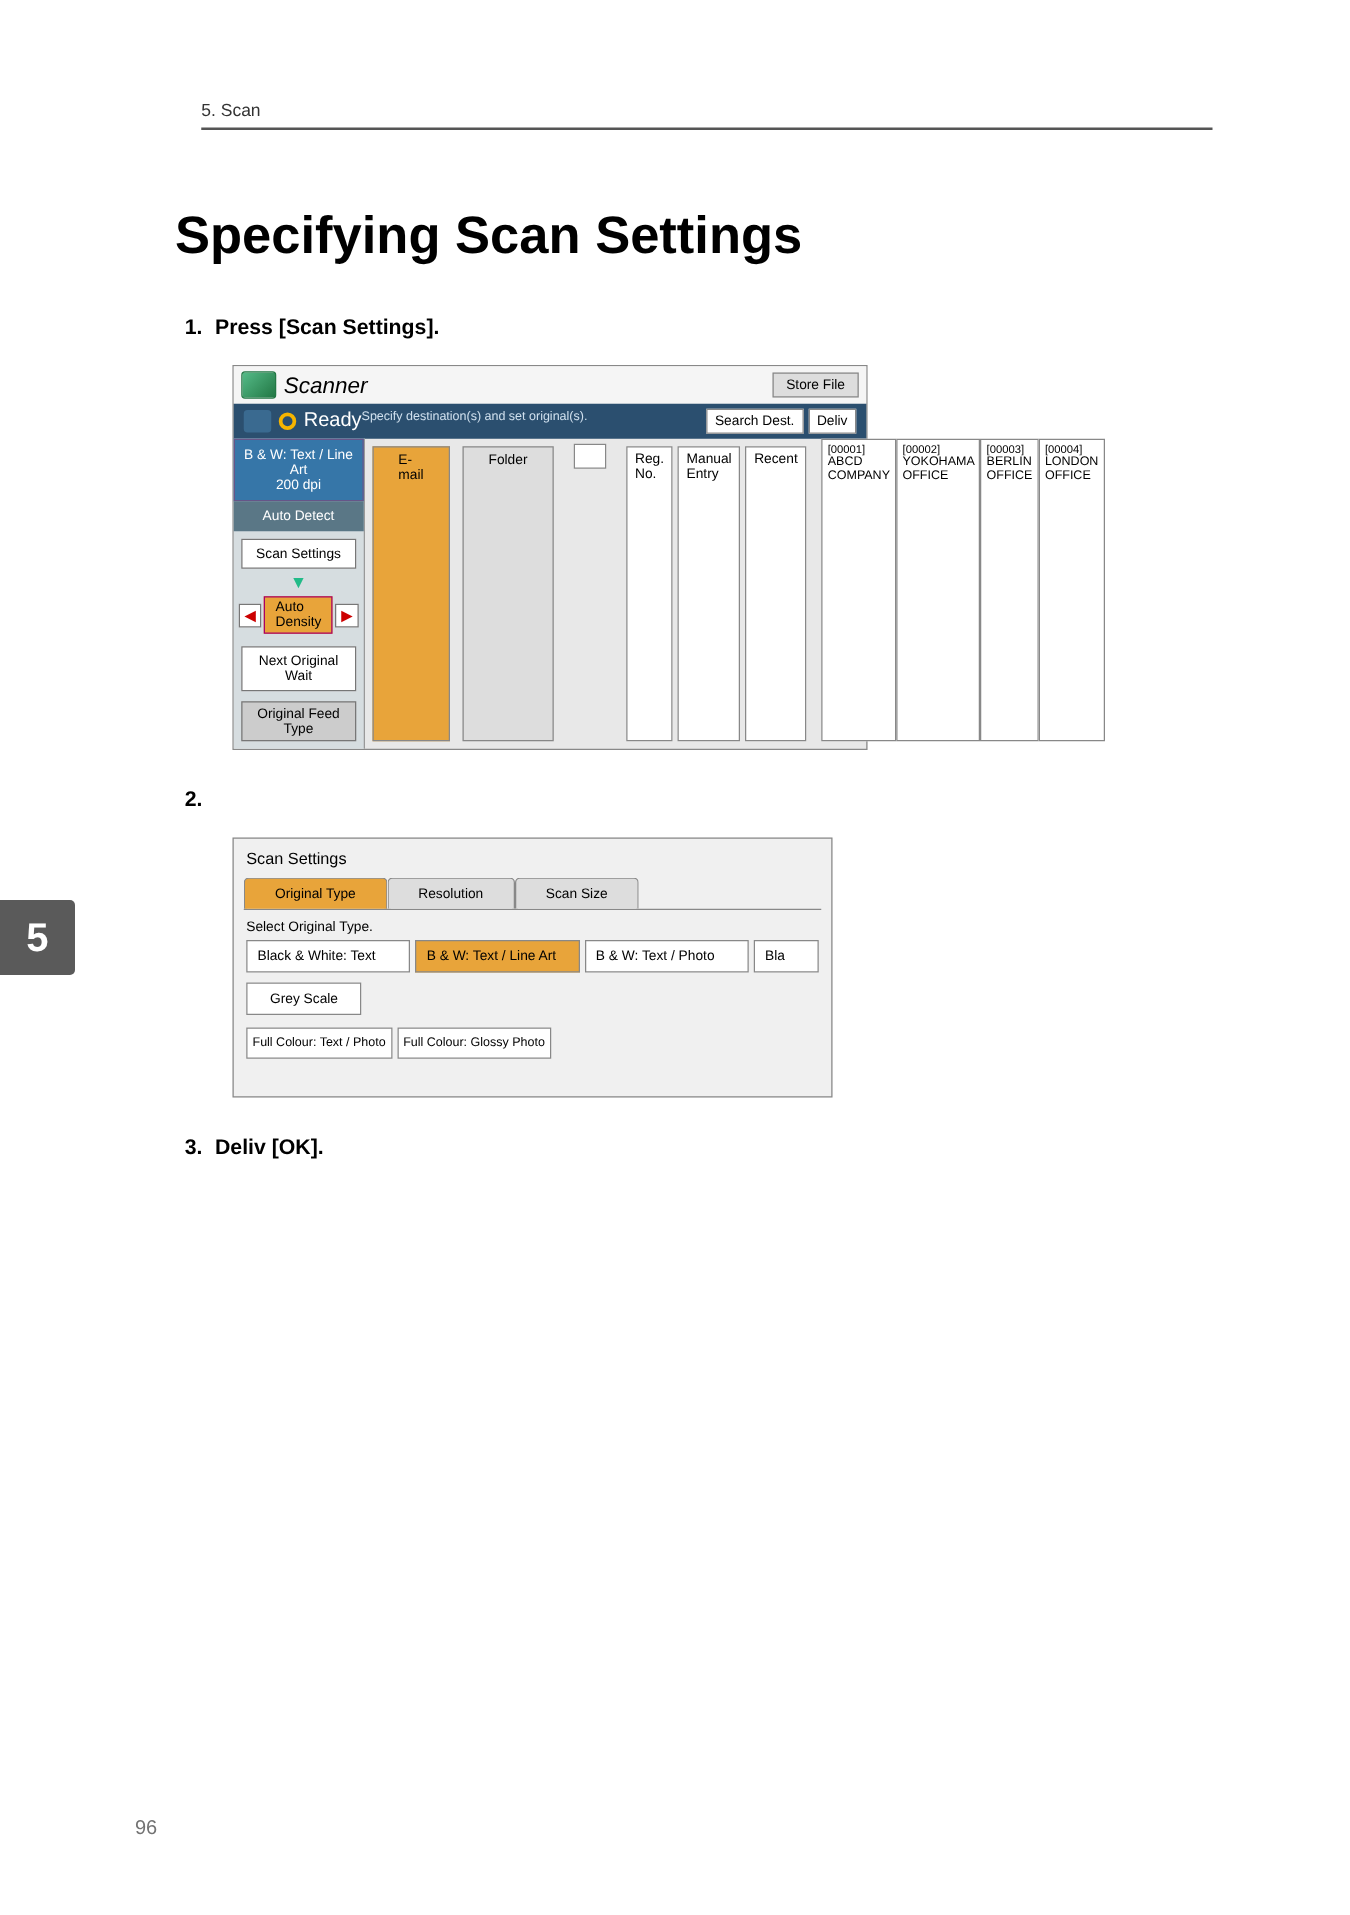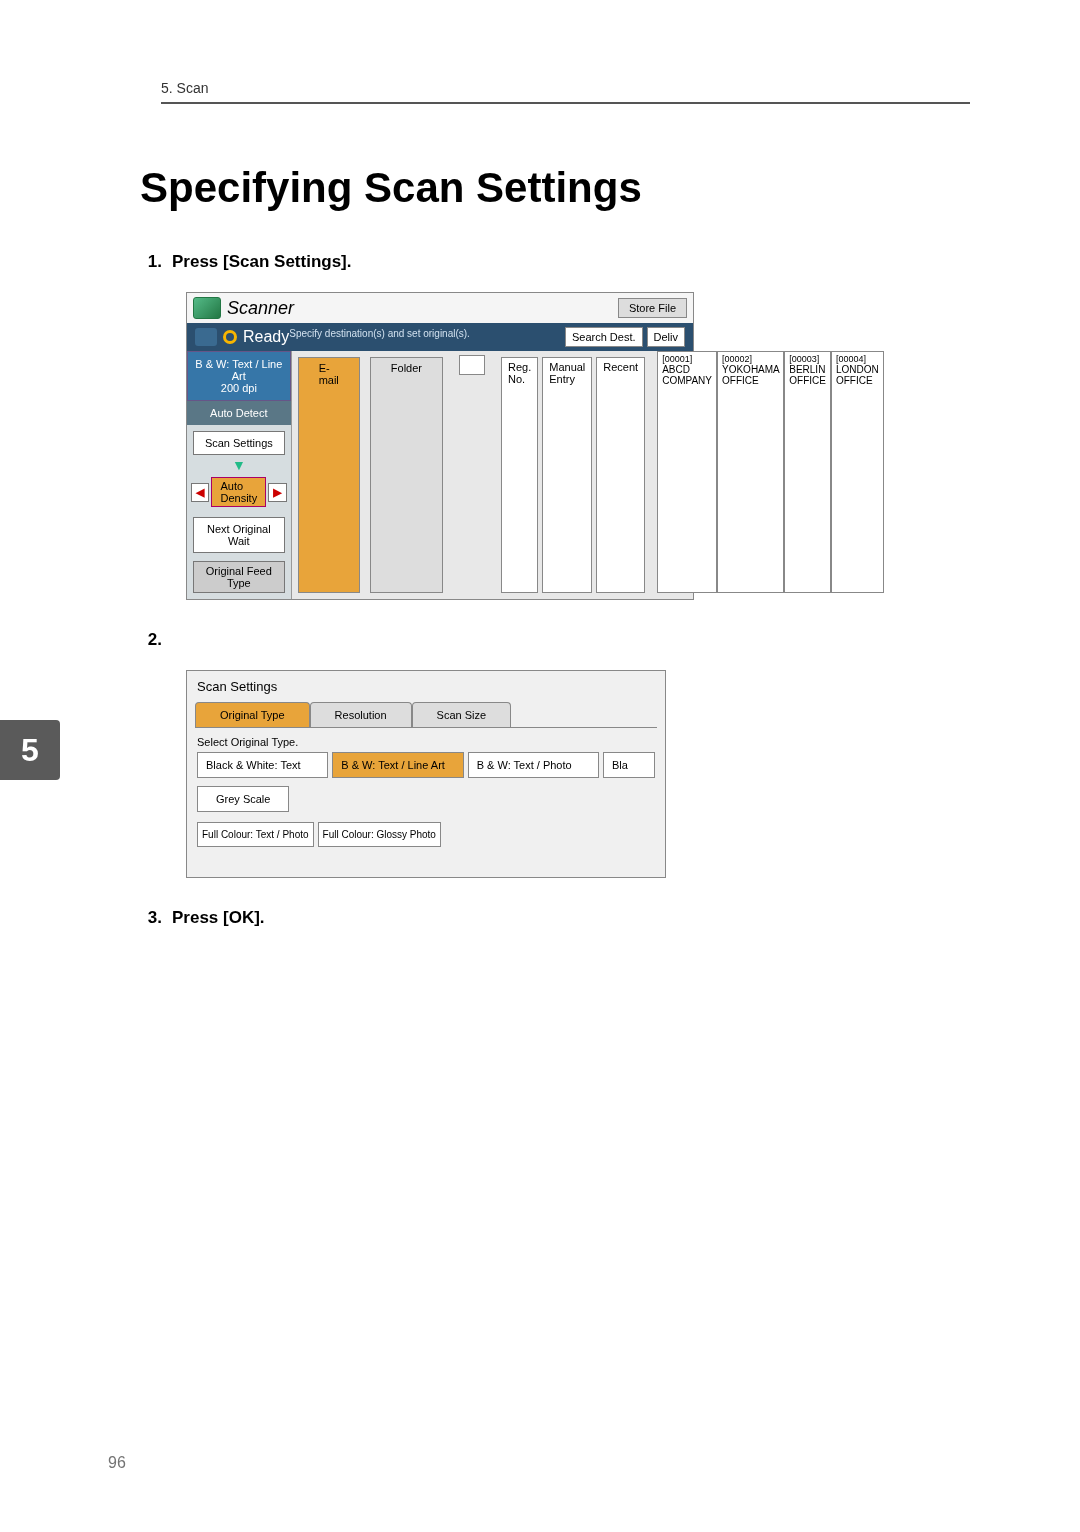--- a/index.html
+++ b/index.html
@@ -273,18 +273,18 @@
       <div class="grey-btn">Grey Scale</div>
     </div>
     <div class="color-row">
       <div class="cbtn">Full Colour: Text / Photo</div>
       <div class="cbtn">Full Colour: Glossy Photo</div>
     </div>
   </div>
 
   <div class="step">
     <span class="num">3.</span>
-    <span class="txt">Press [OK].</span>
+    <span class="txt">Deliv [OK].</span>
   </div>
 </div>
 
 <div class="sidebar-chip">5</div>
 <div class="page-num">96</div>
 
 </body></html>

